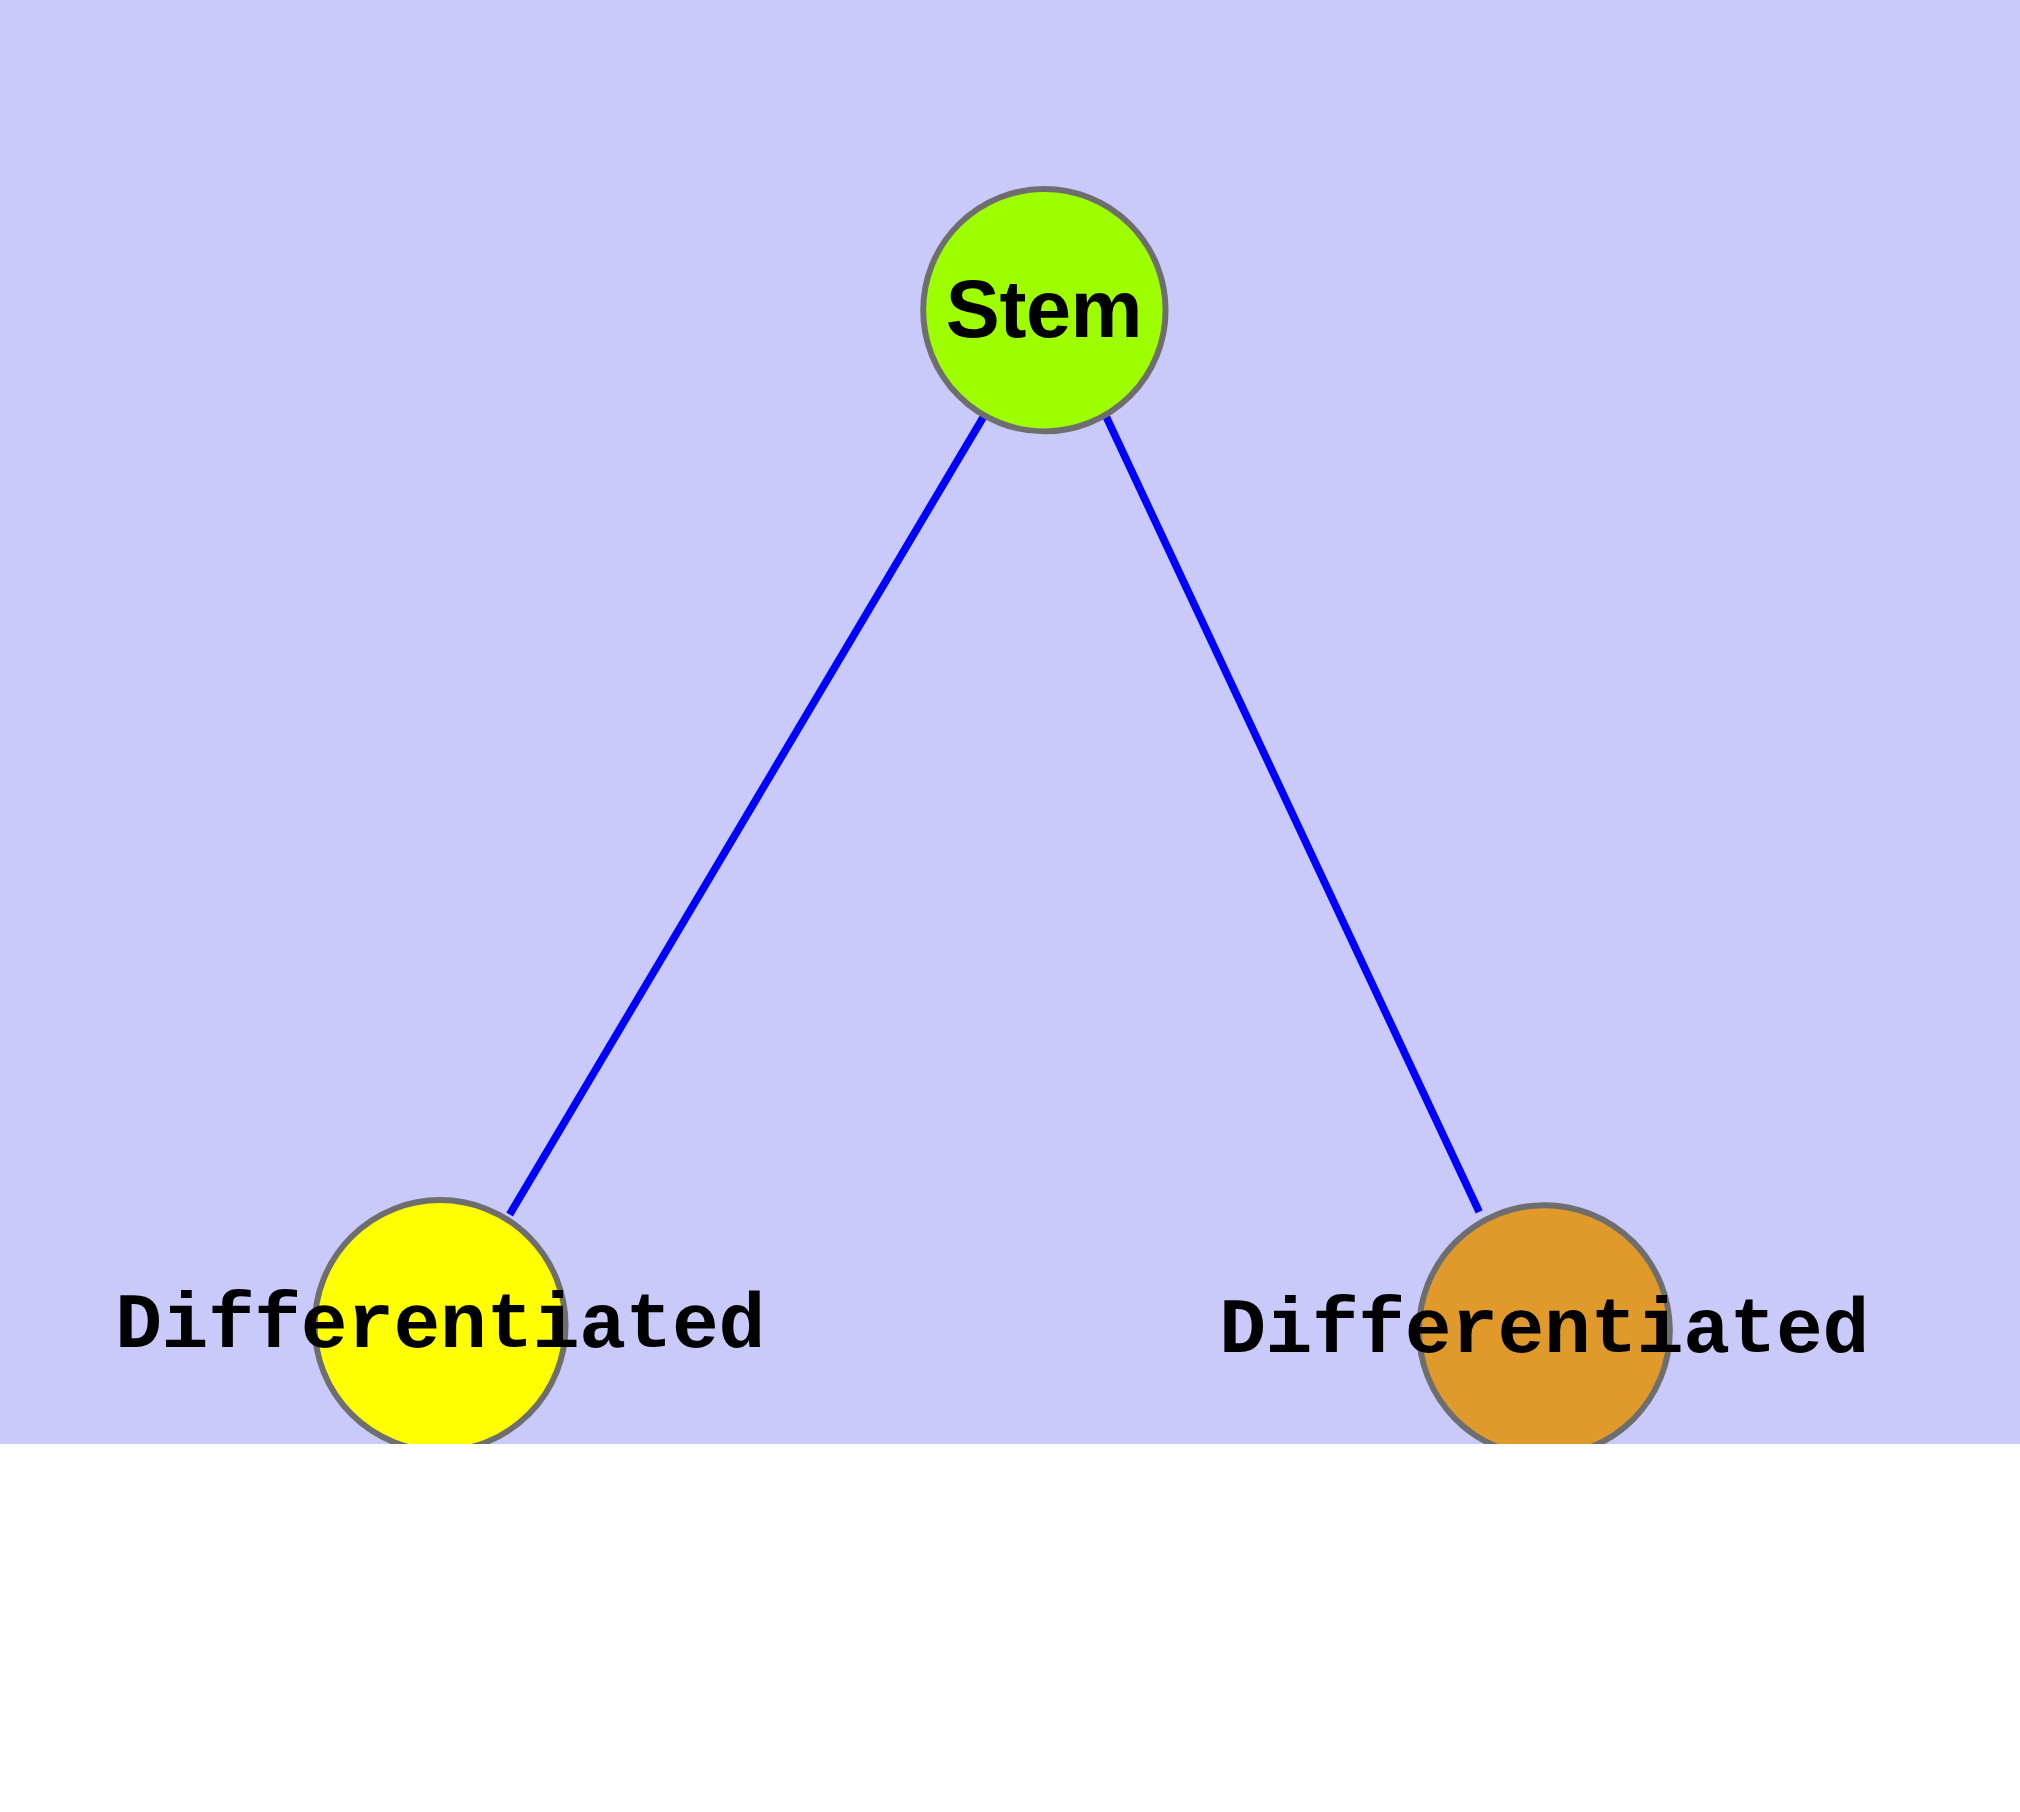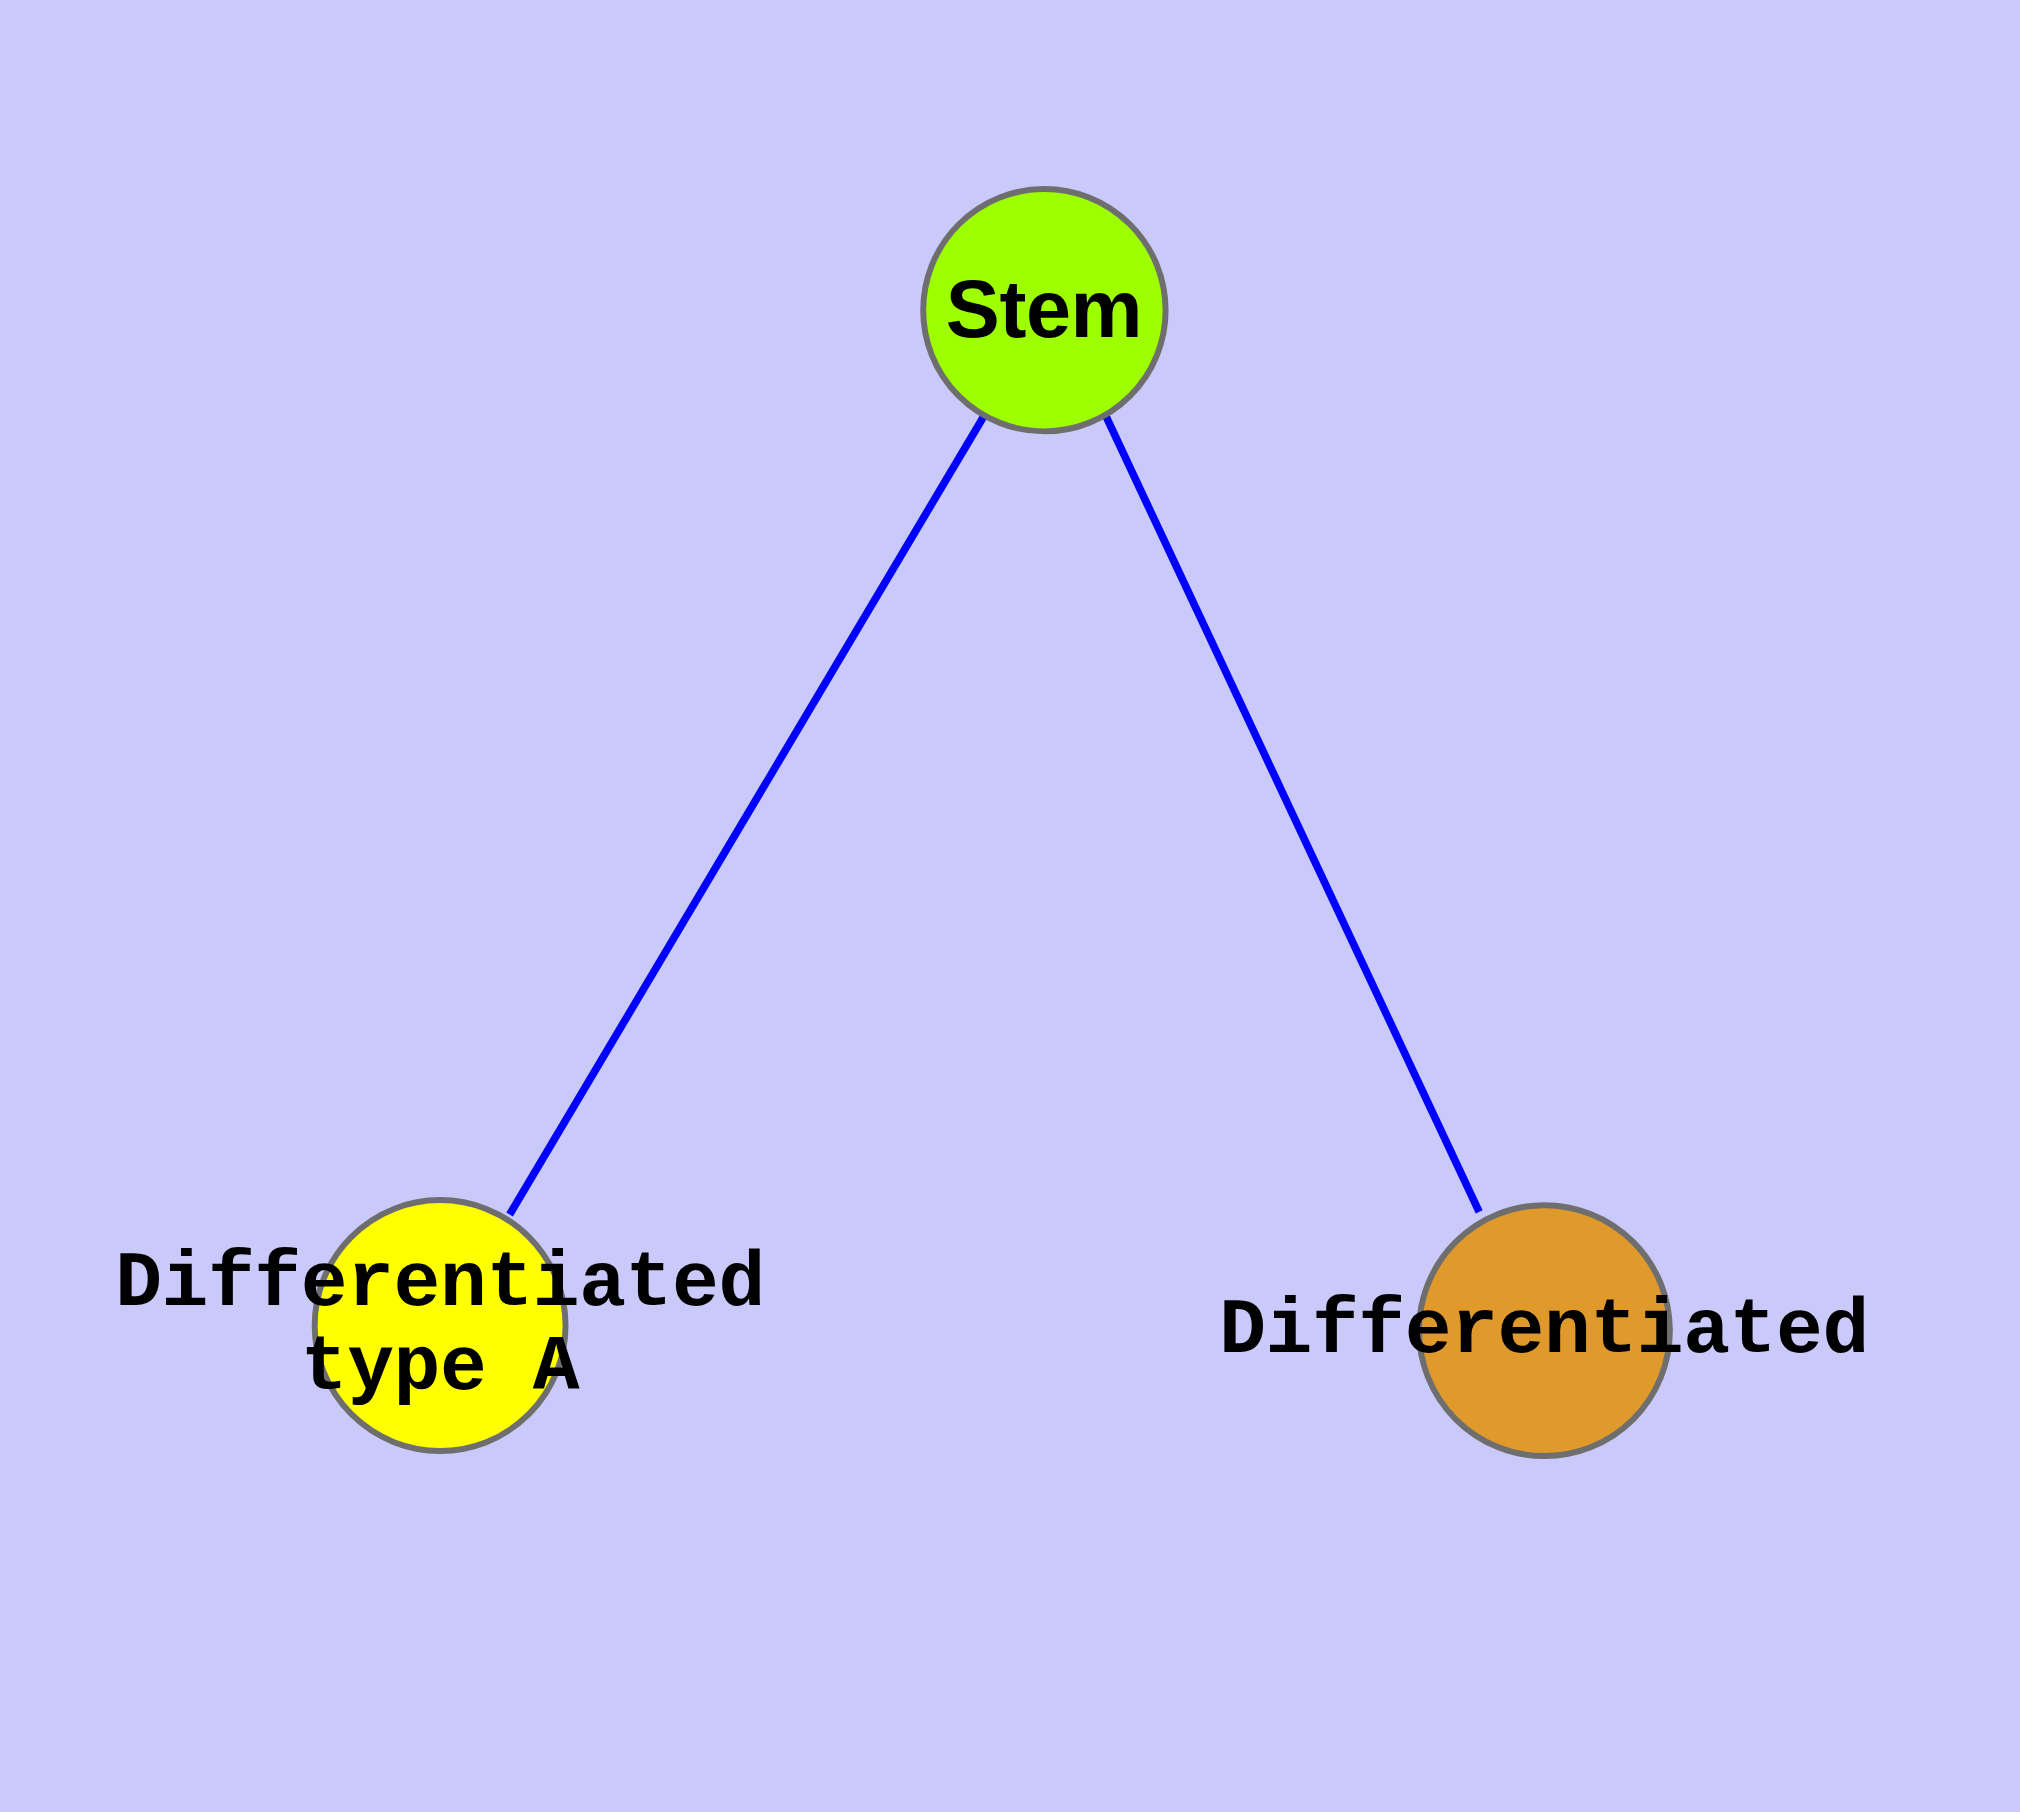--- a/index.html
+++ b/index.html
@@ -43,36 +43,36 @@
     font-size: 81px;
   }
   .node-label.double {
     font-size: 78px;
     font-family: Liberation Mono, monospace;
   }
 </style>
 </head>
 <body>
 
-<div id="canvas" style="width: 2021px; height: 1812px;">
+<div id="canvas" style="width: 2021px; height: 1444px;">
 
   <div id="graph-bg" style="background: rgb(201, 201, 250); width: 2021px; height: 1812px;"></div>
 
   <svg id="graph-svg" viewBox="0 0 2384 2138" style="width: 2021px; height: 1812px;">
     <g id="edge-layer">
         <line x1="1160" y1="492" x2="601" y2="1433" stroke="#0000ff" stroke-width="9" stroke-linecap="butt"></line>
         <line x1="1305" y1="492" x2="1745" y2="1430" stroke="#0000ff" stroke-width="9" stroke-linecap="butt"></line>
       </g>
     <g id="node-layer">
         <circle cx="1232" cy="366" r="143" fill="#9eff00" stroke="#6e6e6e" stroke-width="7"></circle>
         <circle cx="519" cy="1564" r="148" fill="#ffff00" stroke="#6e6e6e" stroke-width="7"></circle>
         <circle cx="1822" cy="1570" r="148" fill="#e09a2c" stroke="#6e6e6e" stroke-width="7"></circle>
       </g>
   </svg>
 
   <div id="label-layer">
       <div class="node-label single" style="left: 1044px; top: 310px; font-size: 81px; color: rgb(0, 0, 0);"><div>Stem</div></div>
-      <div class="node-label double" style="left: 440px; top: 1326px; font-size: 78px; color: rgb(0, 0, 0);"><div>Differentiated</div><div>type A</div></div>
+      <div class="node-label double" style="left: 440px; top: 1326px; font-size: 78px; color: rgb(0, 0, 0);"><div>Differentiated</div></div>
       <div class="node-label double" style="left: 1544px; top: 1331px; font-size: 78px; color: rgb(0, 0, 0);"><div>Differentiated</div></div>
     </div>
 
 </div>
 
 
 </body></html>

